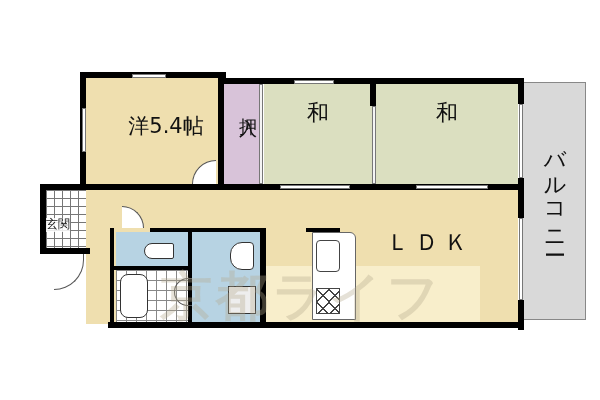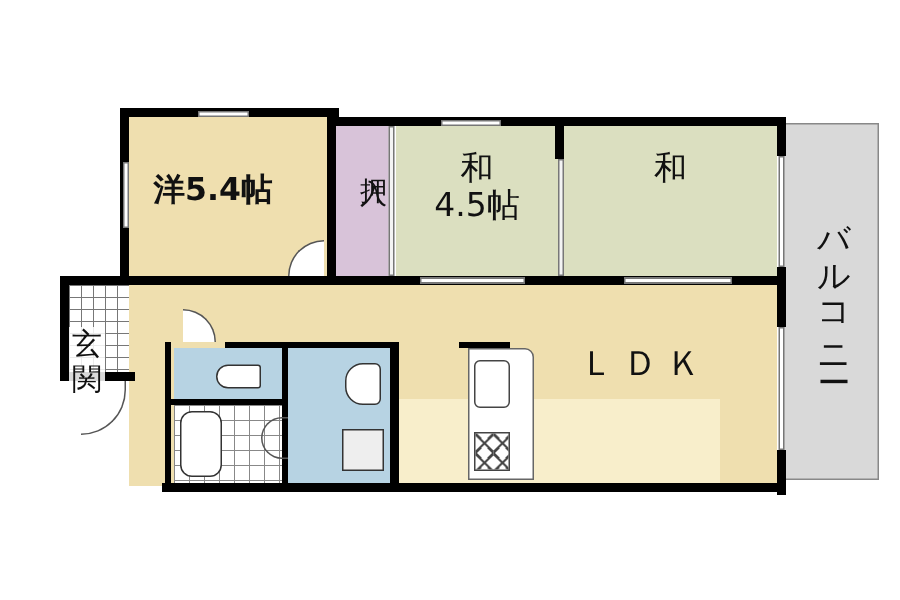--- a/index.html
+++ b/index.html
@@ -89,27 +89,27 @@
   <div class="win" style="left:280px;top:185px;width:70px;height:4px;"></div>
   <div class="win" style="left:416px;top:185px;width:72px;height:4px;"></div>
   <div class="win" style="left:259px;top:84px;width:4px;height:100px;background:#f4f4f4;"></div>
   <div class="win" style="left:372px;top:106px;width:4px;height:78px;background:#f4f4f4;"></div>
 
   <div class="door-arc" style="left:192px;top:160px;width:24px;height:24px;border-radius:24px 0 0 0;border-right:none;border-bottom:none;"></div>
   <div class="door-arc" style="left:122px;top:206px;width:22px;height:22px;border-radius:0 22px 0 0;border-left:none;border-bottom:none;"></div>
   <div class="door-arc" style="left:54px;top:254px;width:30px;height:36px;border-radius:0 0 30px 0;border-left:none;border-top:none;"></div>
   <div class="door-arc" style="left:174px;top:278px;width:18px;height:28px;border-radius:18px 0 0 18px;border-right:none;background:transparent;"></div>
 
+  <div class="watermark" style="left:160px;top:262px;">京都ライフ</div>
 
-  <div class="room-label" style="left:80px;top:114px;width:124px;font-size:21px;font-weight:bold;">洋5.4帖</div>
+  <div class="room-label" style="left:104px;top:114px;width:124px;font-size:21px;">洋5.4帖</div>
   <div class="room-label" style="left:226px;top:104px;width:32px;font-size:18px;writing-mode:vertical-rl;">押入</div>
   <div class="room-label" style="left:264px;top:100px;width:108px;font-size:22px;">
     <div>和</div>
-    <div>4.5帖</div>
   </div>
   <div class="room-label" style="left:376px;top:100px;width:142px;font-size:22px;">
     <div>和</div>
   </div>
   <div class="room-label" style="left:360px;top:230px;width:140px;font-size:23px;">
     <div style="letter-spacing:6px;font-family:Liberation Serif, serif;">ＬＤＫ</div>
   </div>
-  <div class="room-label" style="left:46px;top:218px;width:24px;font-size:20px;background:rgba(255,255,255,0.85);">玄関</div>
+  <div class="room-label" style="left:46px;top:218px;width:24px;font-size:12px;background:rgba(255,255,255,0.85);">玄関</div>
 </div>
 
 </body></html>

